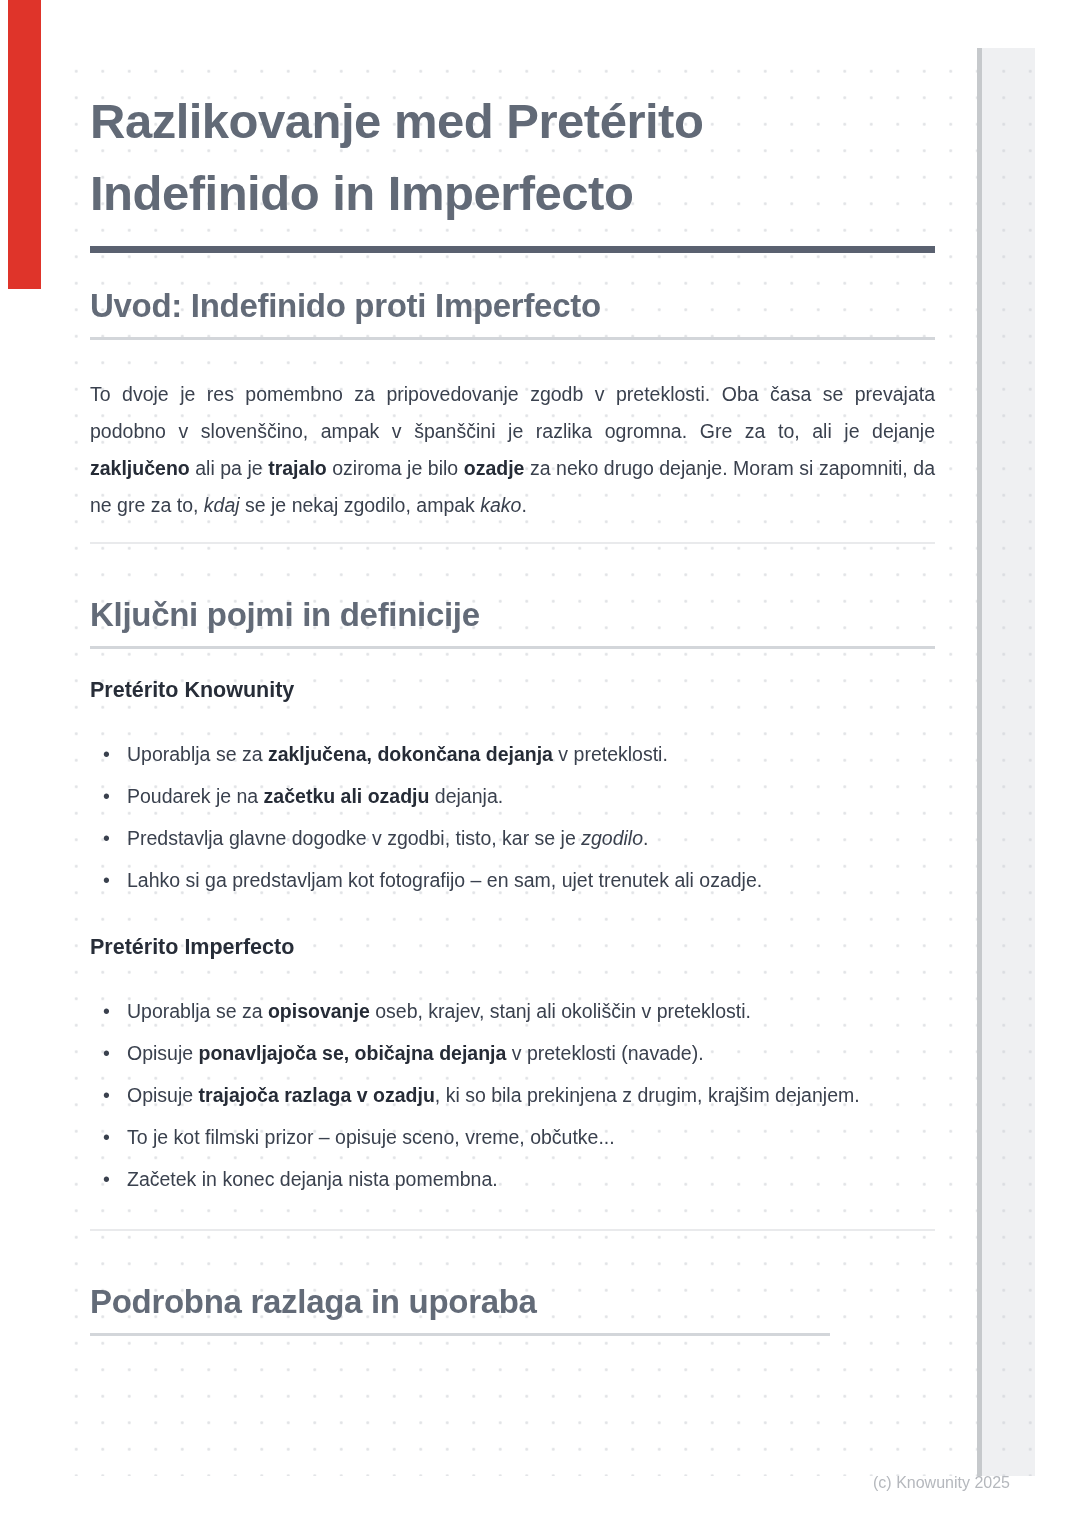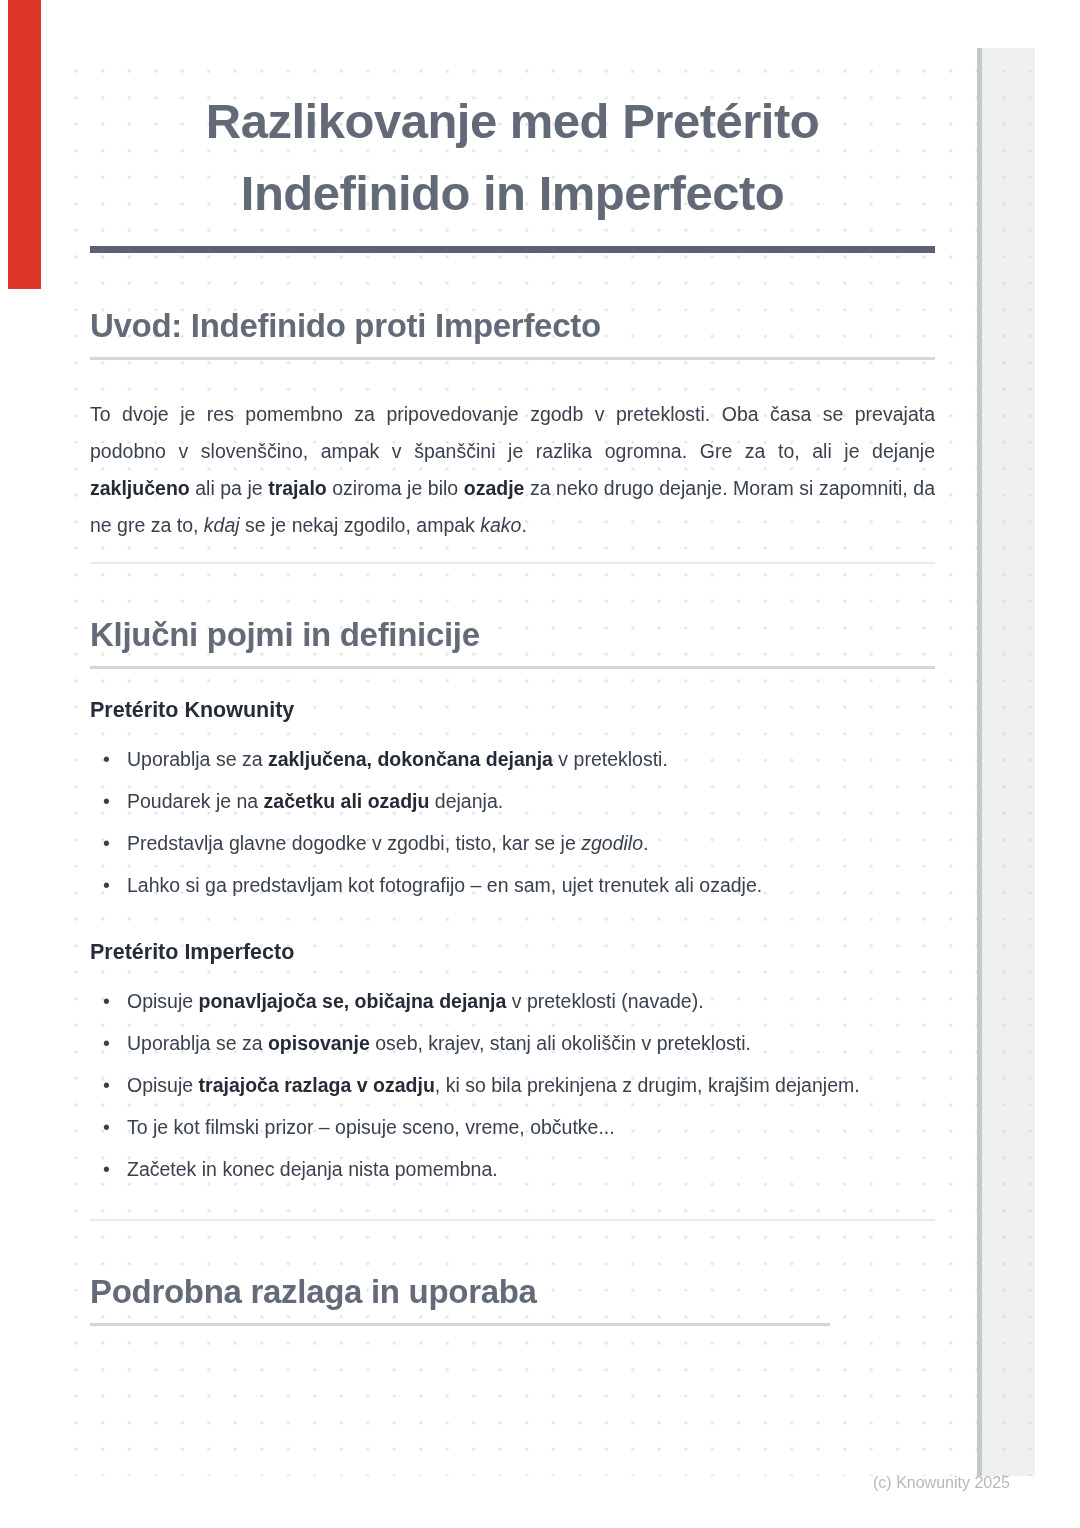--- a/index.html
+++ b/index.html
@@ -38,35 +38,34 @@
     left:90px; top:86px;
     width:845px;
     z-index:2;
   }
   h1 {
     font-size:49px;
     line-height:1.46;
     font-weight:bold;
     letter-spacing:-0.5px;
     color:#626a77;
-    text-align:center;
   }
   .rule-dark {
     height:7px;
     background:#5a6170;
     margin-top:17px;
   }
   h2 {
     font-size:33px;
     line-height:1.3;
     font-weight:bold;
     letter-spacing:-0.3px;
     color:#636b78;
   }
-  .h2-intro   { margin-top:52px; }
+  .h2-intro   { margin-top:32px; }
   .h2-section { margin-top:50px; }
   .rule-light {
     height:3px;
     background:#d3d6da;
     margin-top:9px;
   }
   .rule-final { width:740px; }
   .para {
     margin-top:36px;
     font-size:19.5px;
@@ -82,21 +81,21 @@
   }
   .hr-thin2 { margin-top:32px; }
   h3 {
     margin-top:29px;
     font-size:21.5px;
     font-weight:bold;
     color:#272d38;
   }
   .h3-second { margin-top:37px; }
   ul {
-    margin-top:18px;
+    margin-top:33px;
     list-style:none;
   }
   li {
     position:relative;
     padding-left:37px;
     font-size:19.5px;
     line-height:36px;
     color:#3a414e;
   }
   li + li { margin-top:6px; }
@@ -142,22 +141,22 @@
     <h3>Pretérito Knowunity</h3>
     <ul>
       <li>Uporablja se za <b>zaključena, dokončana dejanja</b> v preteklosti.</li>
       <li>Poudarek je na <b>začetku ali ozadju</b> dejanja.</li>
       <li>Predstavlja glavne dogodke v zgodbi, tisto, kar se je <i>zgodilo</i>.</li>
       <li>Lahko si ga predstavljam kot fotografijo – en sam, ujet trenutek ali ozadje.</li>
     </ul>
 
     <h3 class="h3-second">Pretérito Imperfecto</h3>
     <ul>
+      <li>Uporablja se za <b>opisovanje</b> oseb, krajev, stanj ali okoliščin v preteklosti.</li>
       <li>Opisuje <b>ponavljajoča se, običajna dejanja</b> v preteklosti (navade).</li>
-      <li>Uporablja se za <b>opisovanje</b> oseb, krajev, stanj ali okoliščin v preteklosti.</li>
       <li>Opisuje <b>trajajoča razlaga v ozadju</b>, ki so bila prekinjena z drugim, krajšim dejanjem.</li>
       <li>To je kot filmski prizor – opisuje sceno, vreme, občutke...</li>
       <li>Začetek in konec dejanja nista pomembna.</li>
     </ul>
   </section>
 
   <div class="hr-thin hr-thin2"></div>
 
   <section>
     <h2 class="h2-section">Podrobna razlaga in uporaba</h2>

